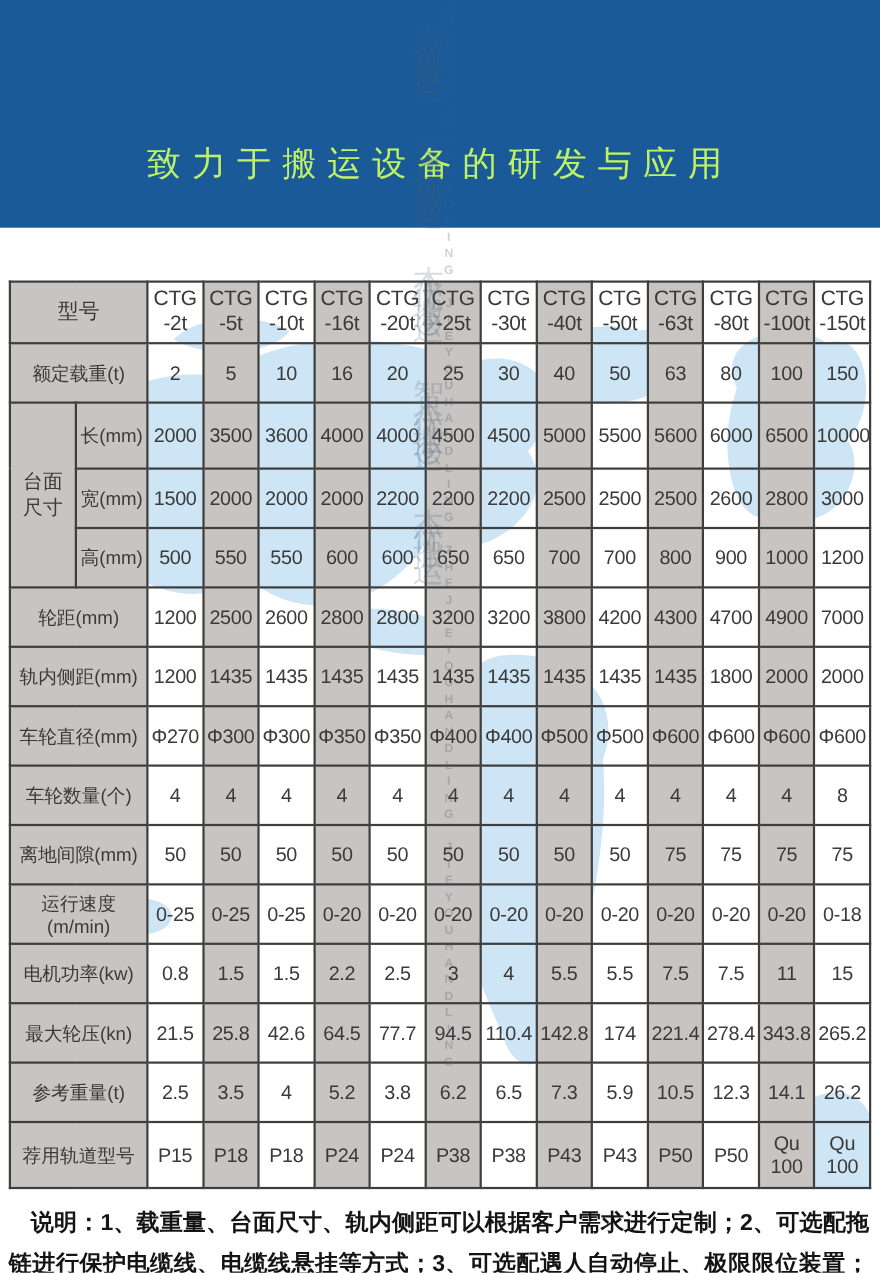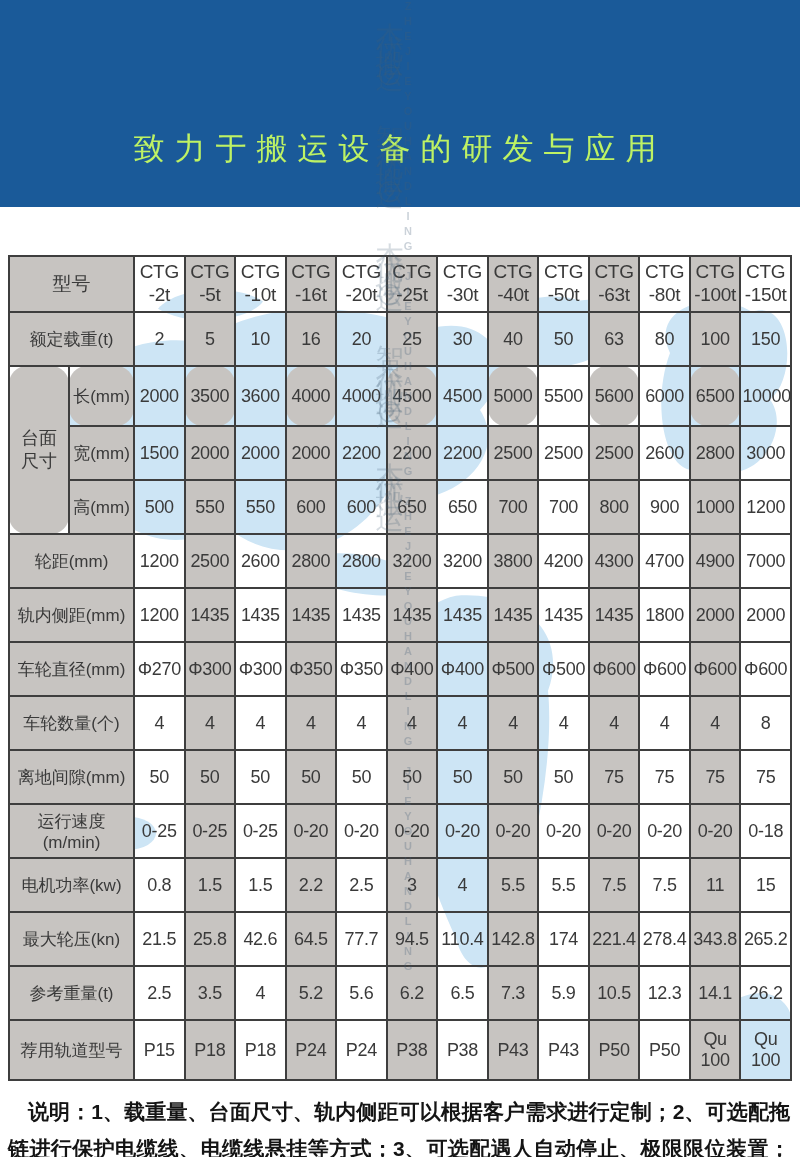--- a/index.html
+++ b/index.html
@@ -46,21 +46,21 @@
     color:#3a3a3a;height:52px;padding:0 1px;
     font-weight:normal;
   }
   thead th{height:54px;line-height:1.2;}
   .c{font-size:18px;letter-spacing:-0.3px;white-space:pre-line;}
   .g{background:var(--cell-gray,#c7c4c1);}
   .w{background:transparent;}
   .lab{background:var(--cell-gray,#c7c4c1);font-size:17px;letter-spacing:0;}
   .grp{white-space:pre-line;font-size:18px;line-height:1.3;font-family:Liberation Serif, serif;}
   .model{font-size:19px;}
-  tbody tr:nth-child(2) td{height:58px;border-radius:18px;}
+  tbody tr:nth-child(2) td{height:58px;}
   tbody tr:last-child td{height:58px;}
 
   
   .note{
     margin:12px 8px 0 8px;width:782px;
     color:#141414;font-size:21px;font-weight:bold;line-height:37px;
     text-indent:20px;text-align:justify;
   }
 
   
@@ -324,21 +324,21 @@
             <td class="c w">278.4</td>
             <td class="c g">343.8</td>
             <td class="c w">265.2</td>
           </tr>
           <tr>
             <td class="lab" colspan="2">参考重量(t)</td>
             <td class="c w">2.5</td>
             <td class="c g">3.5</td>
             <td class="c w">4</td>
             <td class="c g">5.2</td>
-            <td class="c w">5.6</td>
+            <td class="c w">3.8</td>
             <td class="c g">6.2</td>
             <td class="c w">6.5</td>
             <td class="c g">7.3</td>
             <td class="c w">5.9</td>
             <td class="c g">10.5</td>
             <td class="c w">12.3</td>
             <td class="c g">14.1</td>
             <td class="c w">26.2</td>
           </tr>
           <tr>

